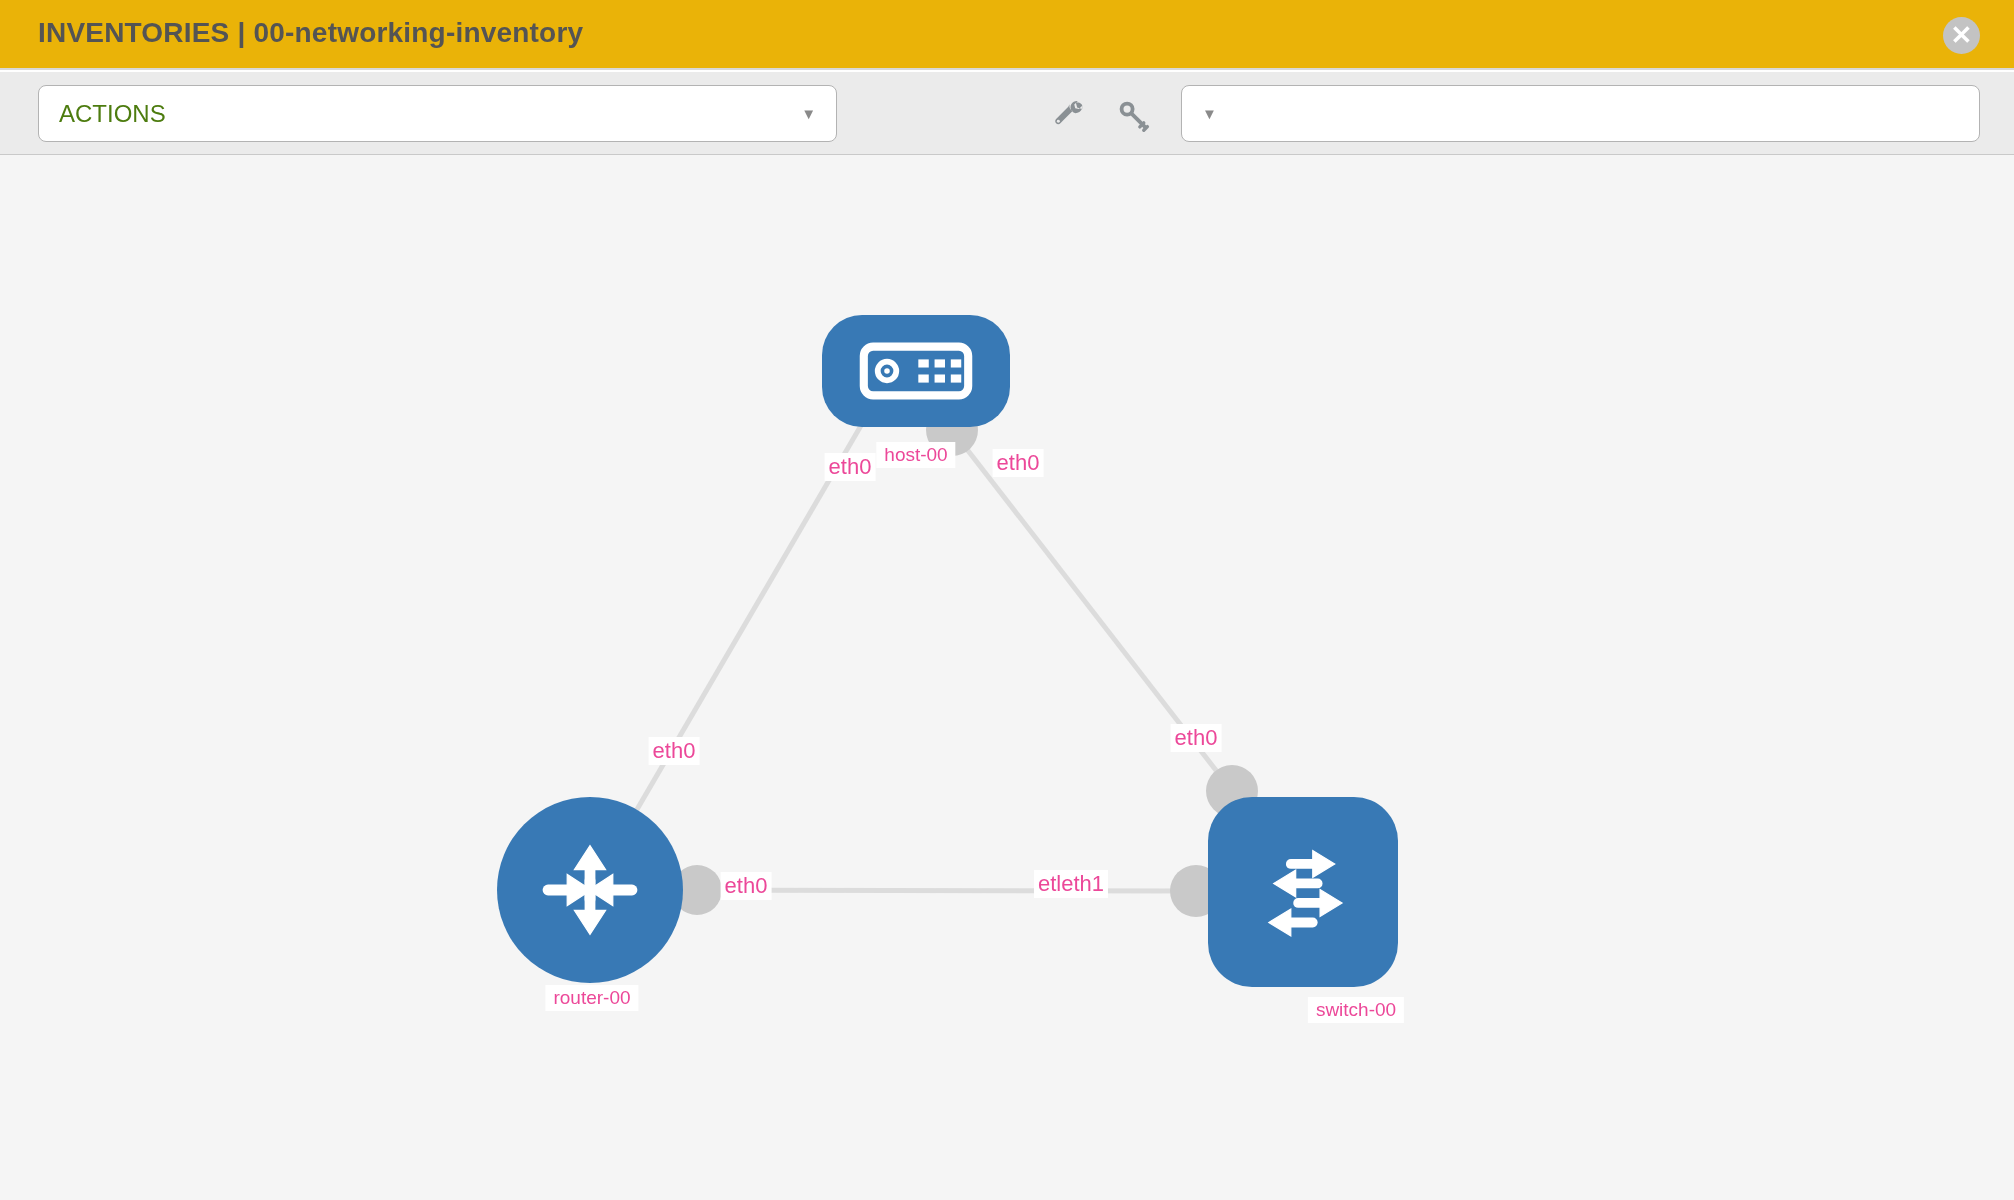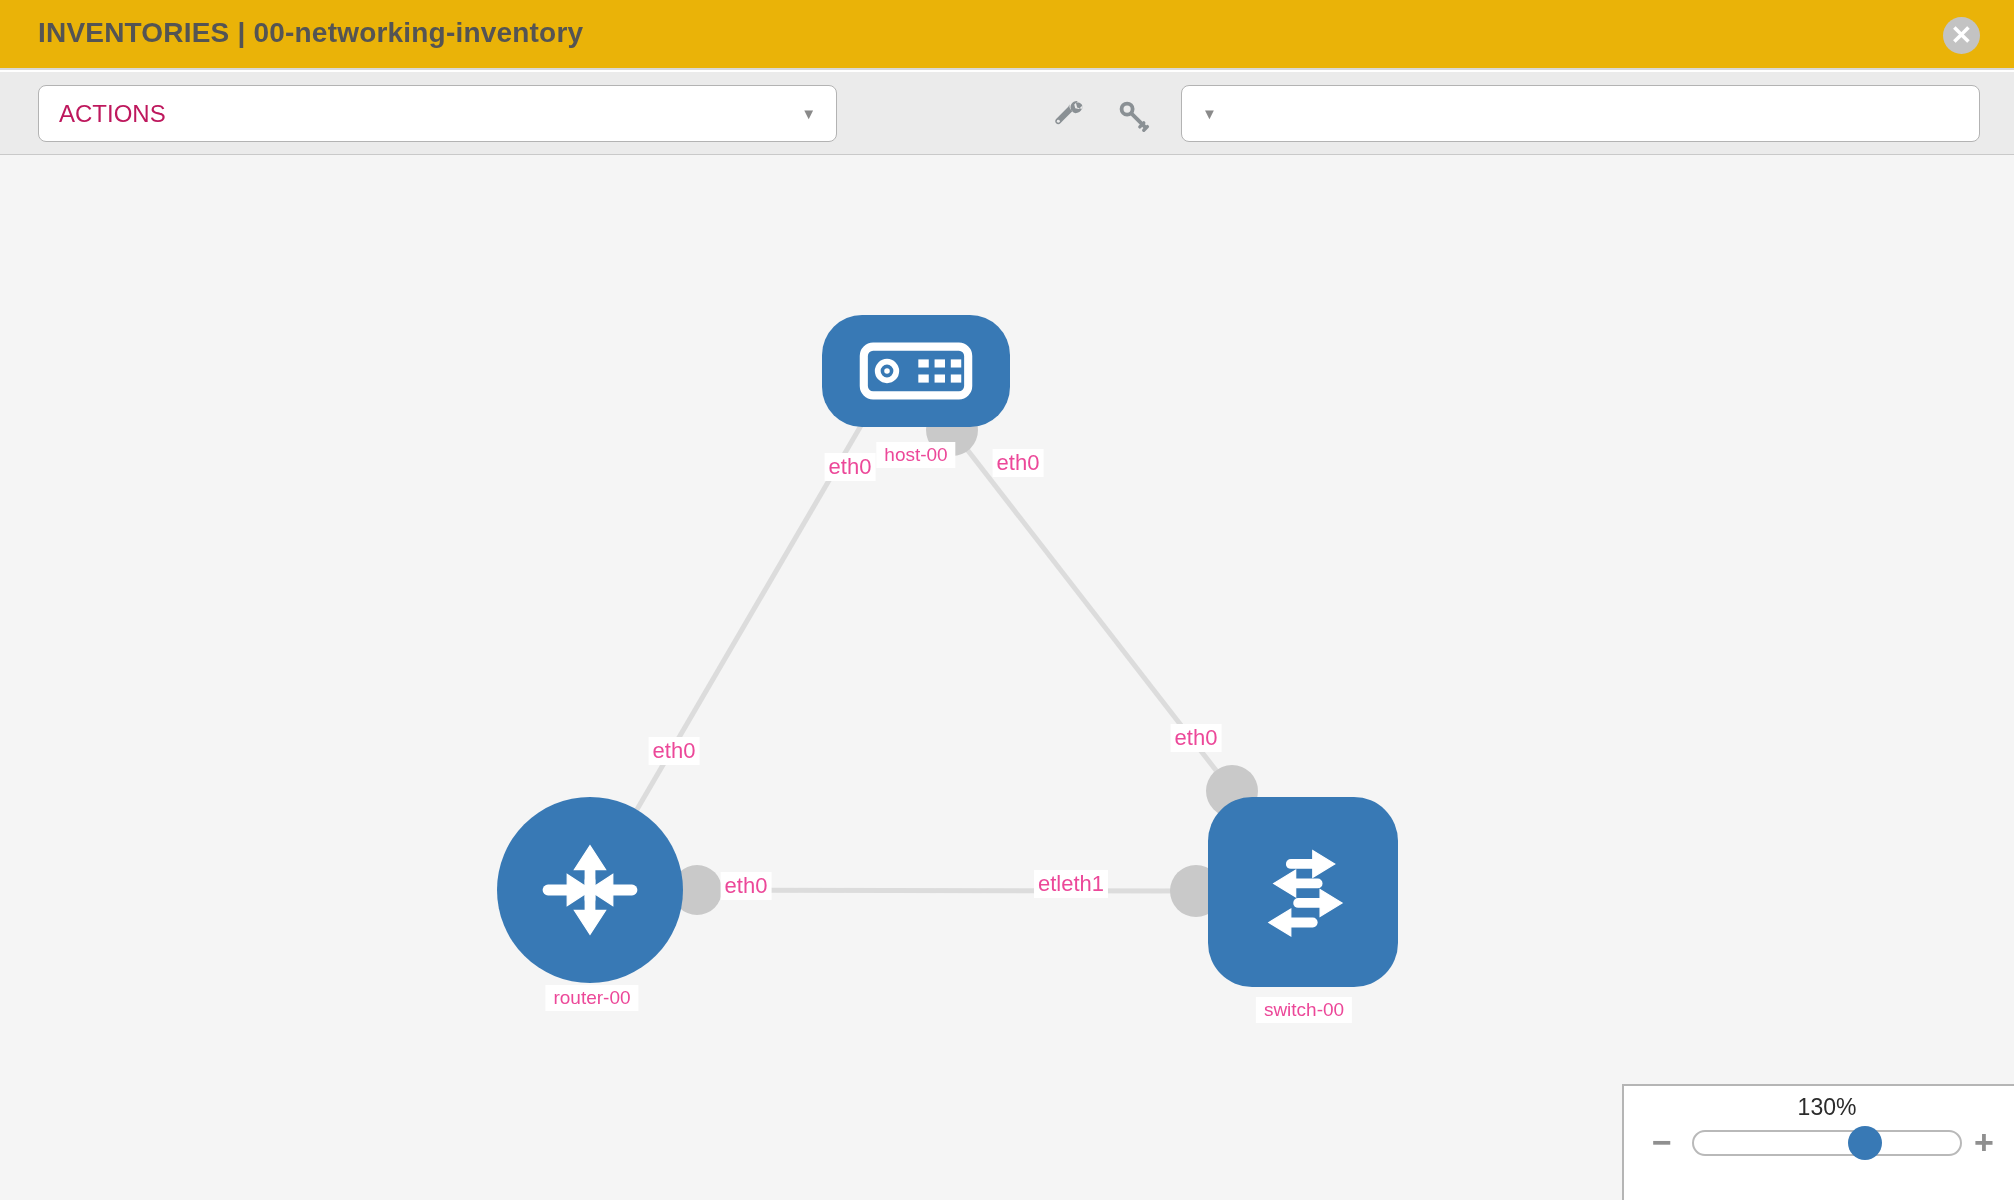--- a/index.html
+++ b/index.html
@@ -19,21 +19,21 @@
     transform: translateY(-1px); }
 
   
   .toolbar { position: absolute; left: 0; top: 72px; width: 2014px; height: 83px;
     background: #ebebeb; border-bottom: 1px solid #c9c9c9; }
   .combo { position: absolute; top: 13px; height: 57px; background: #fff;
     border: 1px solid #b3b3b3; border-radius: 8px; cursor: pointer;
     display: flex; align-items: center; padding: 0 20px; }
   .combo-actions { left: 38px; width: 799px; }
   .combo-search { left: 1181px; width: 799px; }
-  .combo-label { font-size: 24px; color: #be185d; flex: 1; }
+  .combo-label { font-size: 24px; color: #4d7c0f; flex: 1; }
   .combo-caret { color: #8a8a8a; font-size: 15px; }
   .tool-icon { position: absolute; top: 27px; width: 34px; height: 34px; cursor: pointer; }
   .tool-icon.wrench { left: 1051px; }
   .tool-icon.key { left: 1117px; }
 
   
   .canvas { position: absolute; left: 0; top: 155px; width: 2014px; height: 1045px;
     background: #f5f5f5; }
   .canvas svg.wires { position: absolute; left: 0; top: 0; }
   .node { position: absolute; background: #3879b5; display: flex;
@@ -145,30 +145,23 @@
             <polygon points="76,27 58,16 58,38" stroke-width="1"></polygon>
             <line x1="42" y1="43" x2="62" y2="43"></line>
             <polygon points="26,43 44,32 44,54" stroke-width="1"></polygon>
             <line x1="46" y1="59" x2="66" y2="59"></line>
             <polygon points="82,59 64,48 64,70" stroke-width="1"></polygon>
             <line x1="38" y1="75" x2="58" y2="75"></line>
             <polygon points="22,75 40,64 40,86" stroke-width="1"></polygon>
           </g>
         </svg>
       </div>
-      <div class="net-label node-label" style="left: 1304px; top: 855px; text-align: right;">switch-00</div>
+      <div class="net-label node-label" style="left: 1356px; top: 855px; text-align: right;">switch-00</div>
       <div class="net-label if-label" style="left: 850px; top: 312px;">eth0</div>
       <div class="net-label if-label" style="left: 1018px; top: 308px;">eth0</div>
       <div class="net-label if-label" style="left: 674px; top: 596px;">eth0</div>
       <div class="net-label if-label" style="left: 1196px; top: 583px;">eth0</div>
       <div class="net-label if-label" style="left: 746px; top: 731px;">eth0</div>
       <div class="net-label if-label" style="left: 1071px; top: 729px;">etleth1</div>
     </div>
 
-  <div class="zoom-panel">
-    <div class="zoom-level">130%</div>
-    <div class="zoom-minus">−</div>
-    <div class="zoom-track"></div>
-    <div class="zoom-thumb" id="zoom-thumb" style="left: 223.8px;"></div>
-    <div class="zoom-plus">+</div>
-  </div>
 
 </div>
 
 </body></html>

